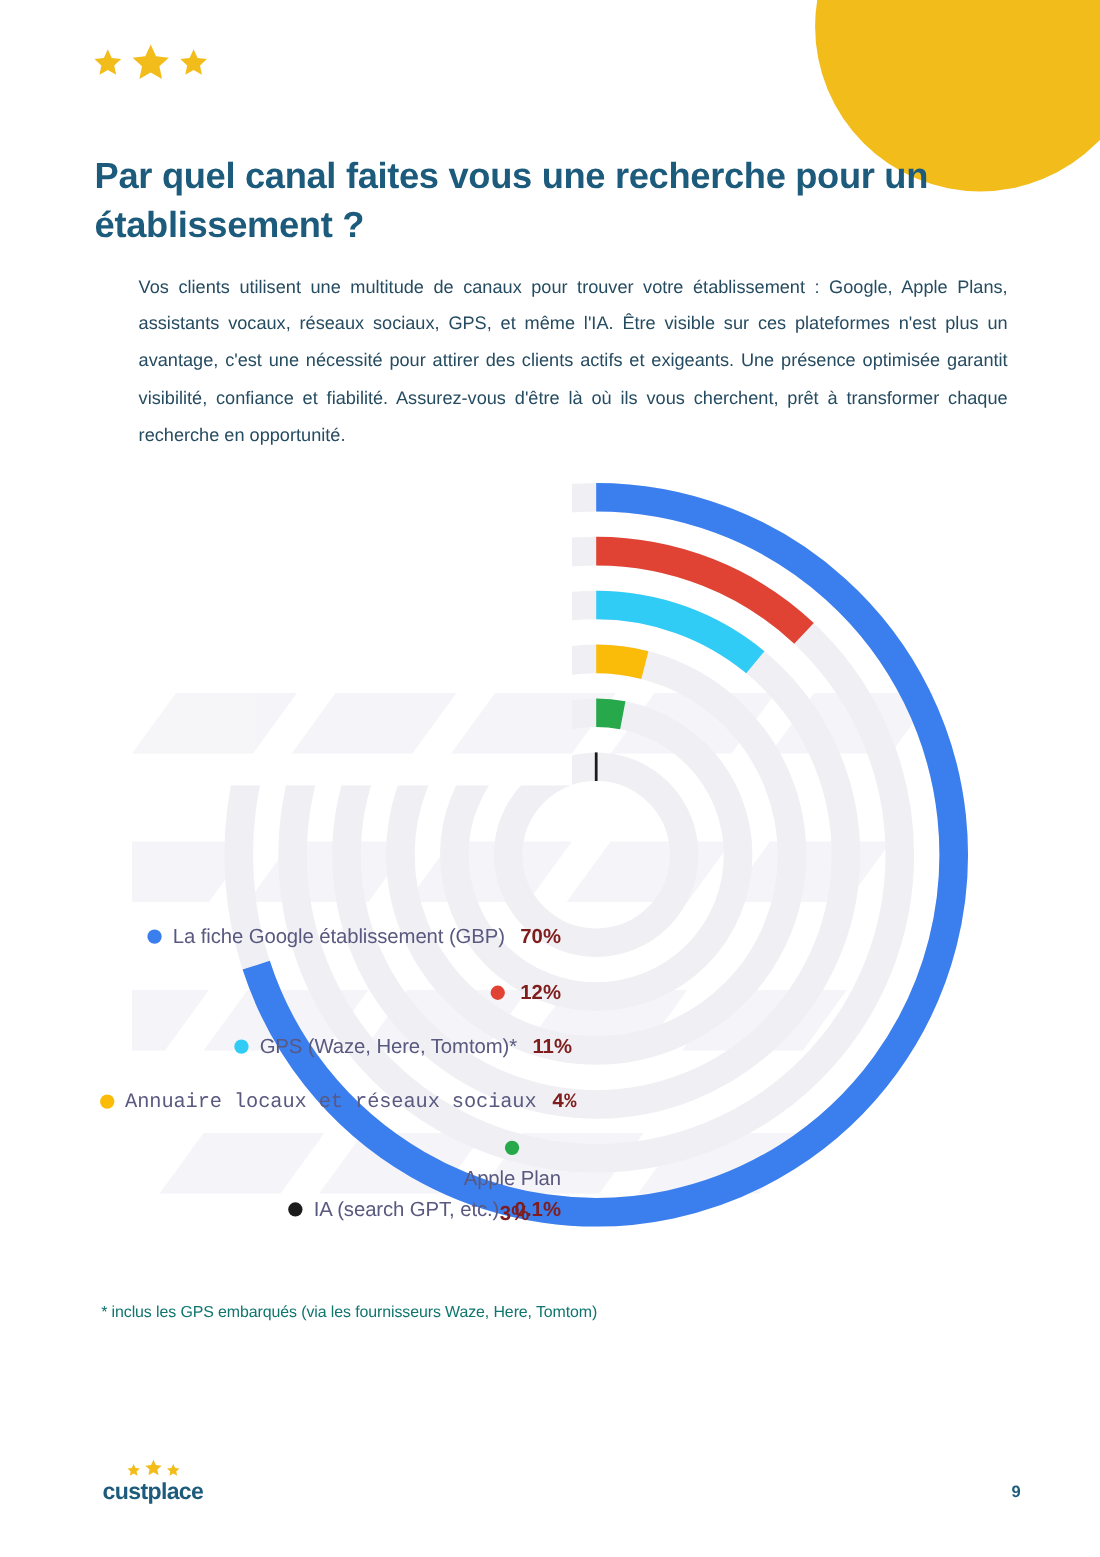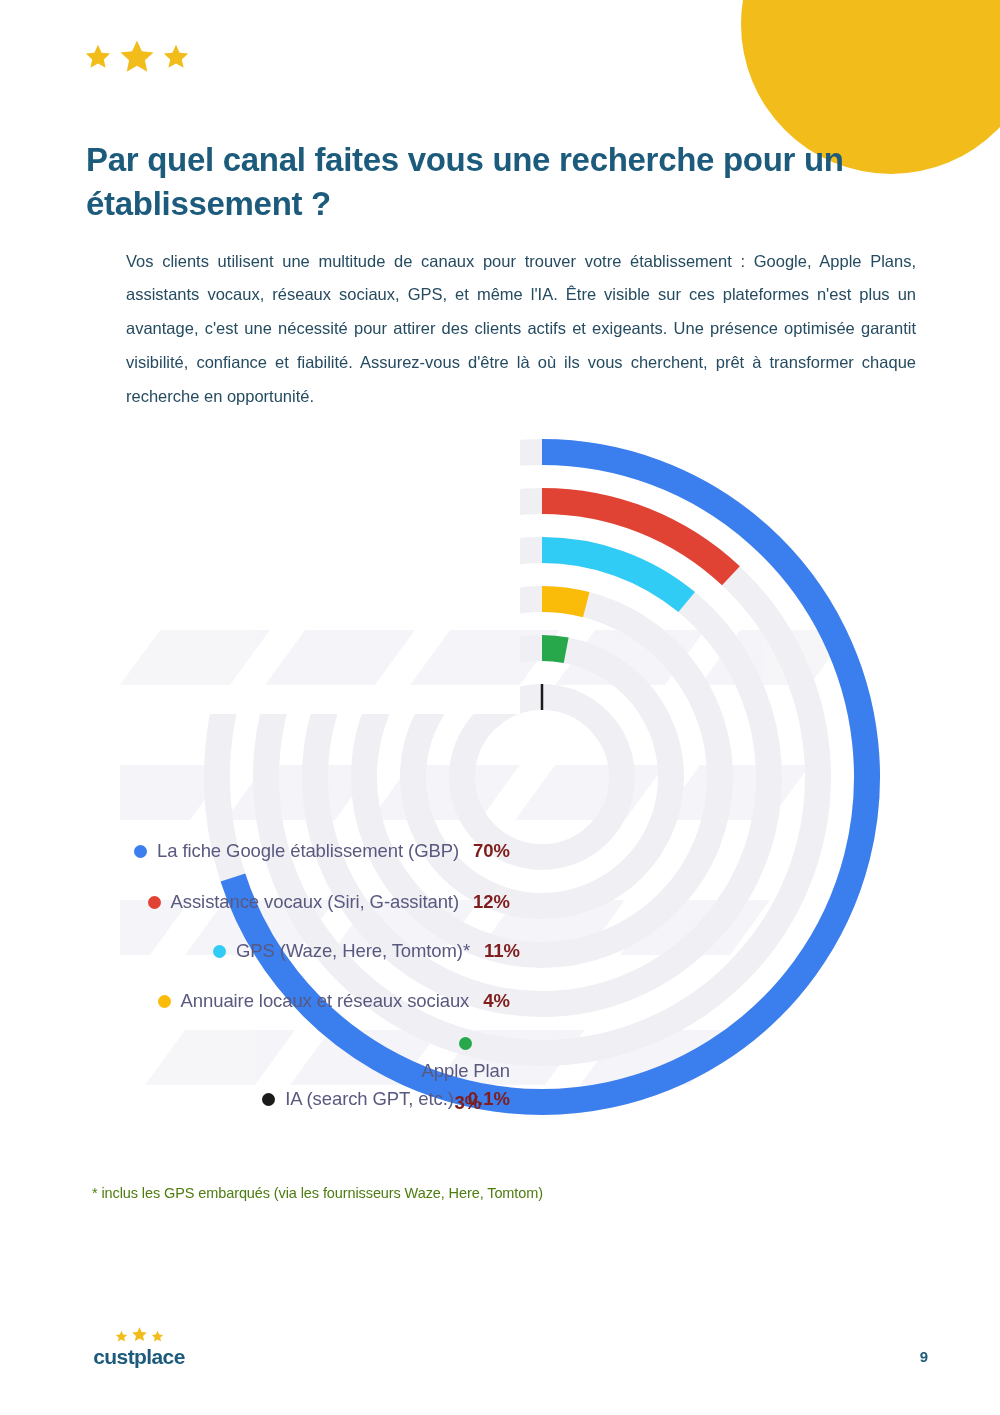--- a/index.html
+++ b/index.html
@@ -78,21 +78,21 @@
     font-size:18.5px;font-weight:400;letter-spacing:-0.1px;
   }
   .legend-row .pct{
     color:#7f1d1d;
     font-size:18.5px;font-weight:700;margin-left:4px;
   }
 
   
   .footnote{
     position:absolute;left:92px;top:1185px;
-    color:#4d7c0f;font-size:14.5px;letter-spacing:-0.1px;
+    color:#0f766e;font-size:14.5px;letter-spacing:-0.1px;
   }
 
   
   .footer-logo{
     position:absolute;left:84px;top:1325px;
     width:110px;text-align:center;
   }
   .footer-stars{
     display:flex;justify-content:center;align-items:flex-end;gap:3px;
     height:18px;
@@ -187,29 +187,28 @@
     </svg>
 
     <div class="legend">
       <div class="legend-row" style="top:36px;right:490px;">
         <span class="dot" style="background:#3B7EEE"></span>
         <span class="lbl">La fiche Google établissement (GBP)</span>
         <span class="pct">70%</span>
       </div>
       <div class="legend-row" style="top:87px;right:490px;">
         <span class="dot" style="background:#E04334"></span>
-        <span class="lbl">Assistance vocaux (Siri, G-assitant)</span>
         <span class="pct">12%</span>
       </div>
       <div class="legend-row" style="top:136px;right:480px;">
         <span class="dot" style="background:#31CCF5"></span>
         <span class="lbl">GPS (Waze, Here, Tomtom)*</span>
         <span class="pct">11%</span>
       </div>
-      <div class="legend-row" style="top:186px;right:490px;">
+      <div class="legend-row" style="top:186px;right:476px;font-family:Liberation Mono, monospace;">
         <span class="dot" style="background:#FBBC09"></span>
         <span class="lbl">Annuaire locaux et réseaux sociaux</span>
         <span class="pct">4%</span>
       </div>
       <div class="legend-row" style="top:235px;right:490px;flex-direction:column;">
         <span class="dot" style="background:#27A84B"></span>
         <span class="lbl">Apple Plan</span>
         <span class="pct">3%</span>
       </div>
       <div class="legend-row" style="top:284px;right:490px;">

